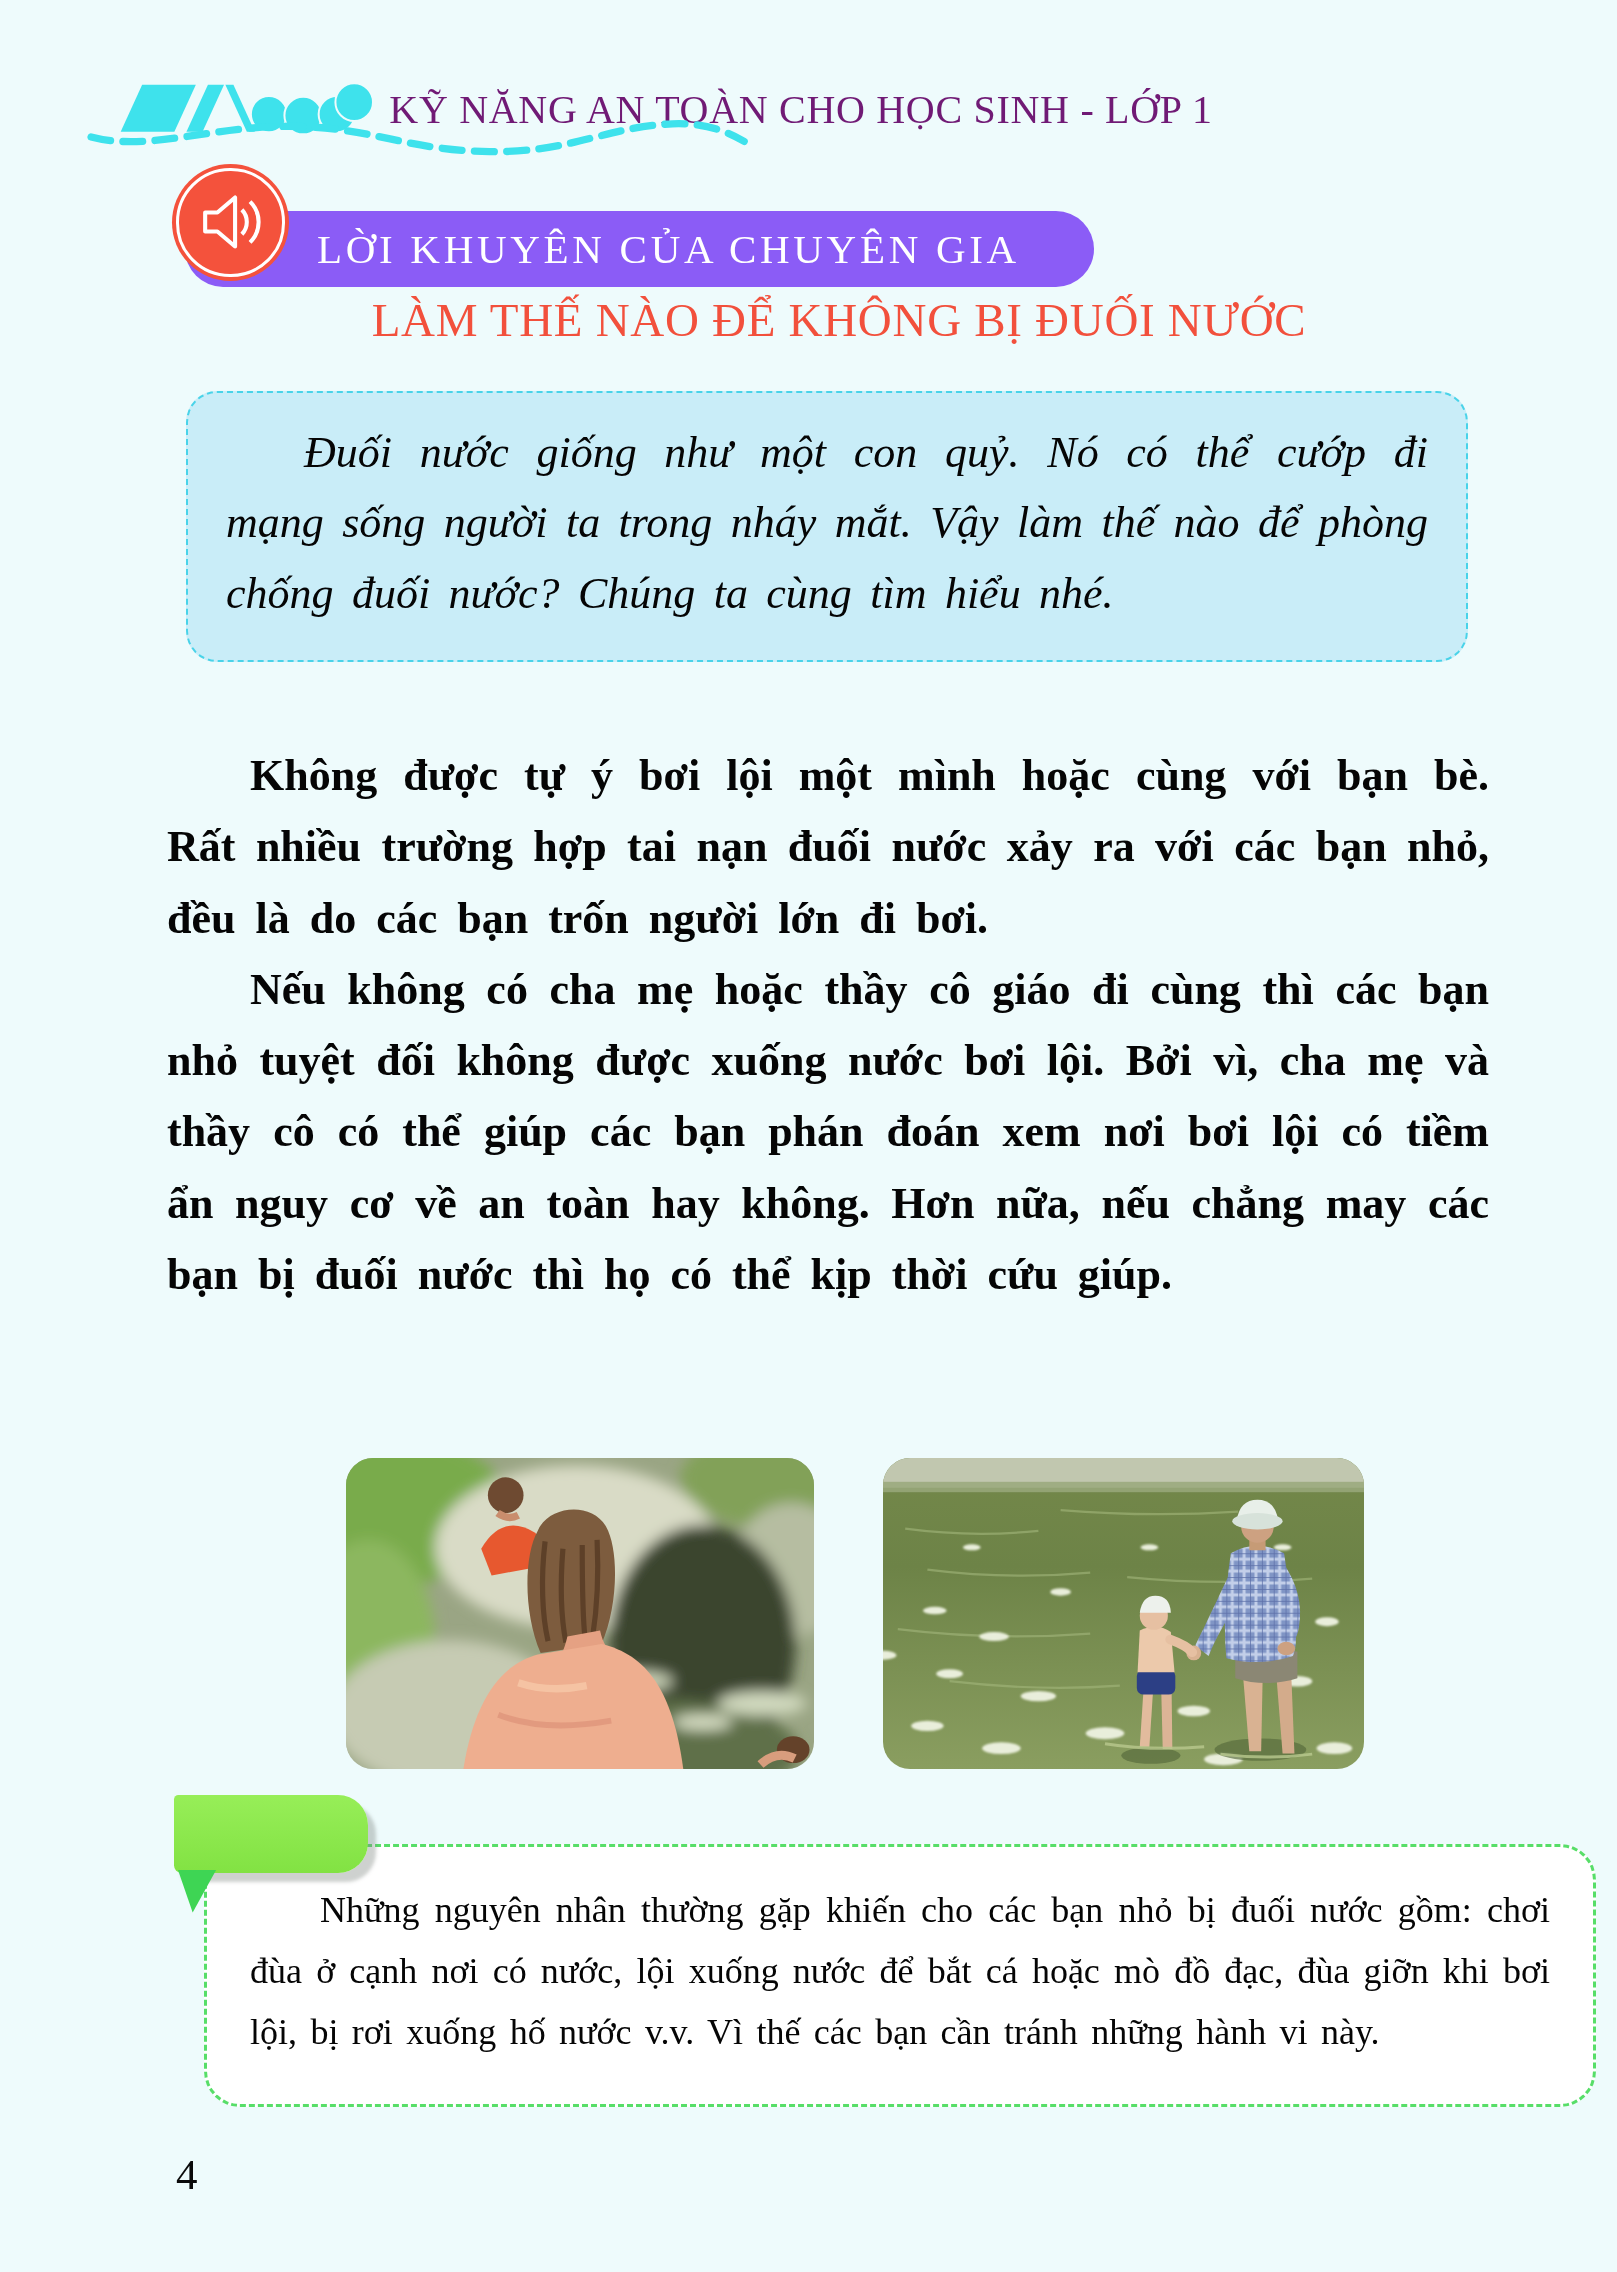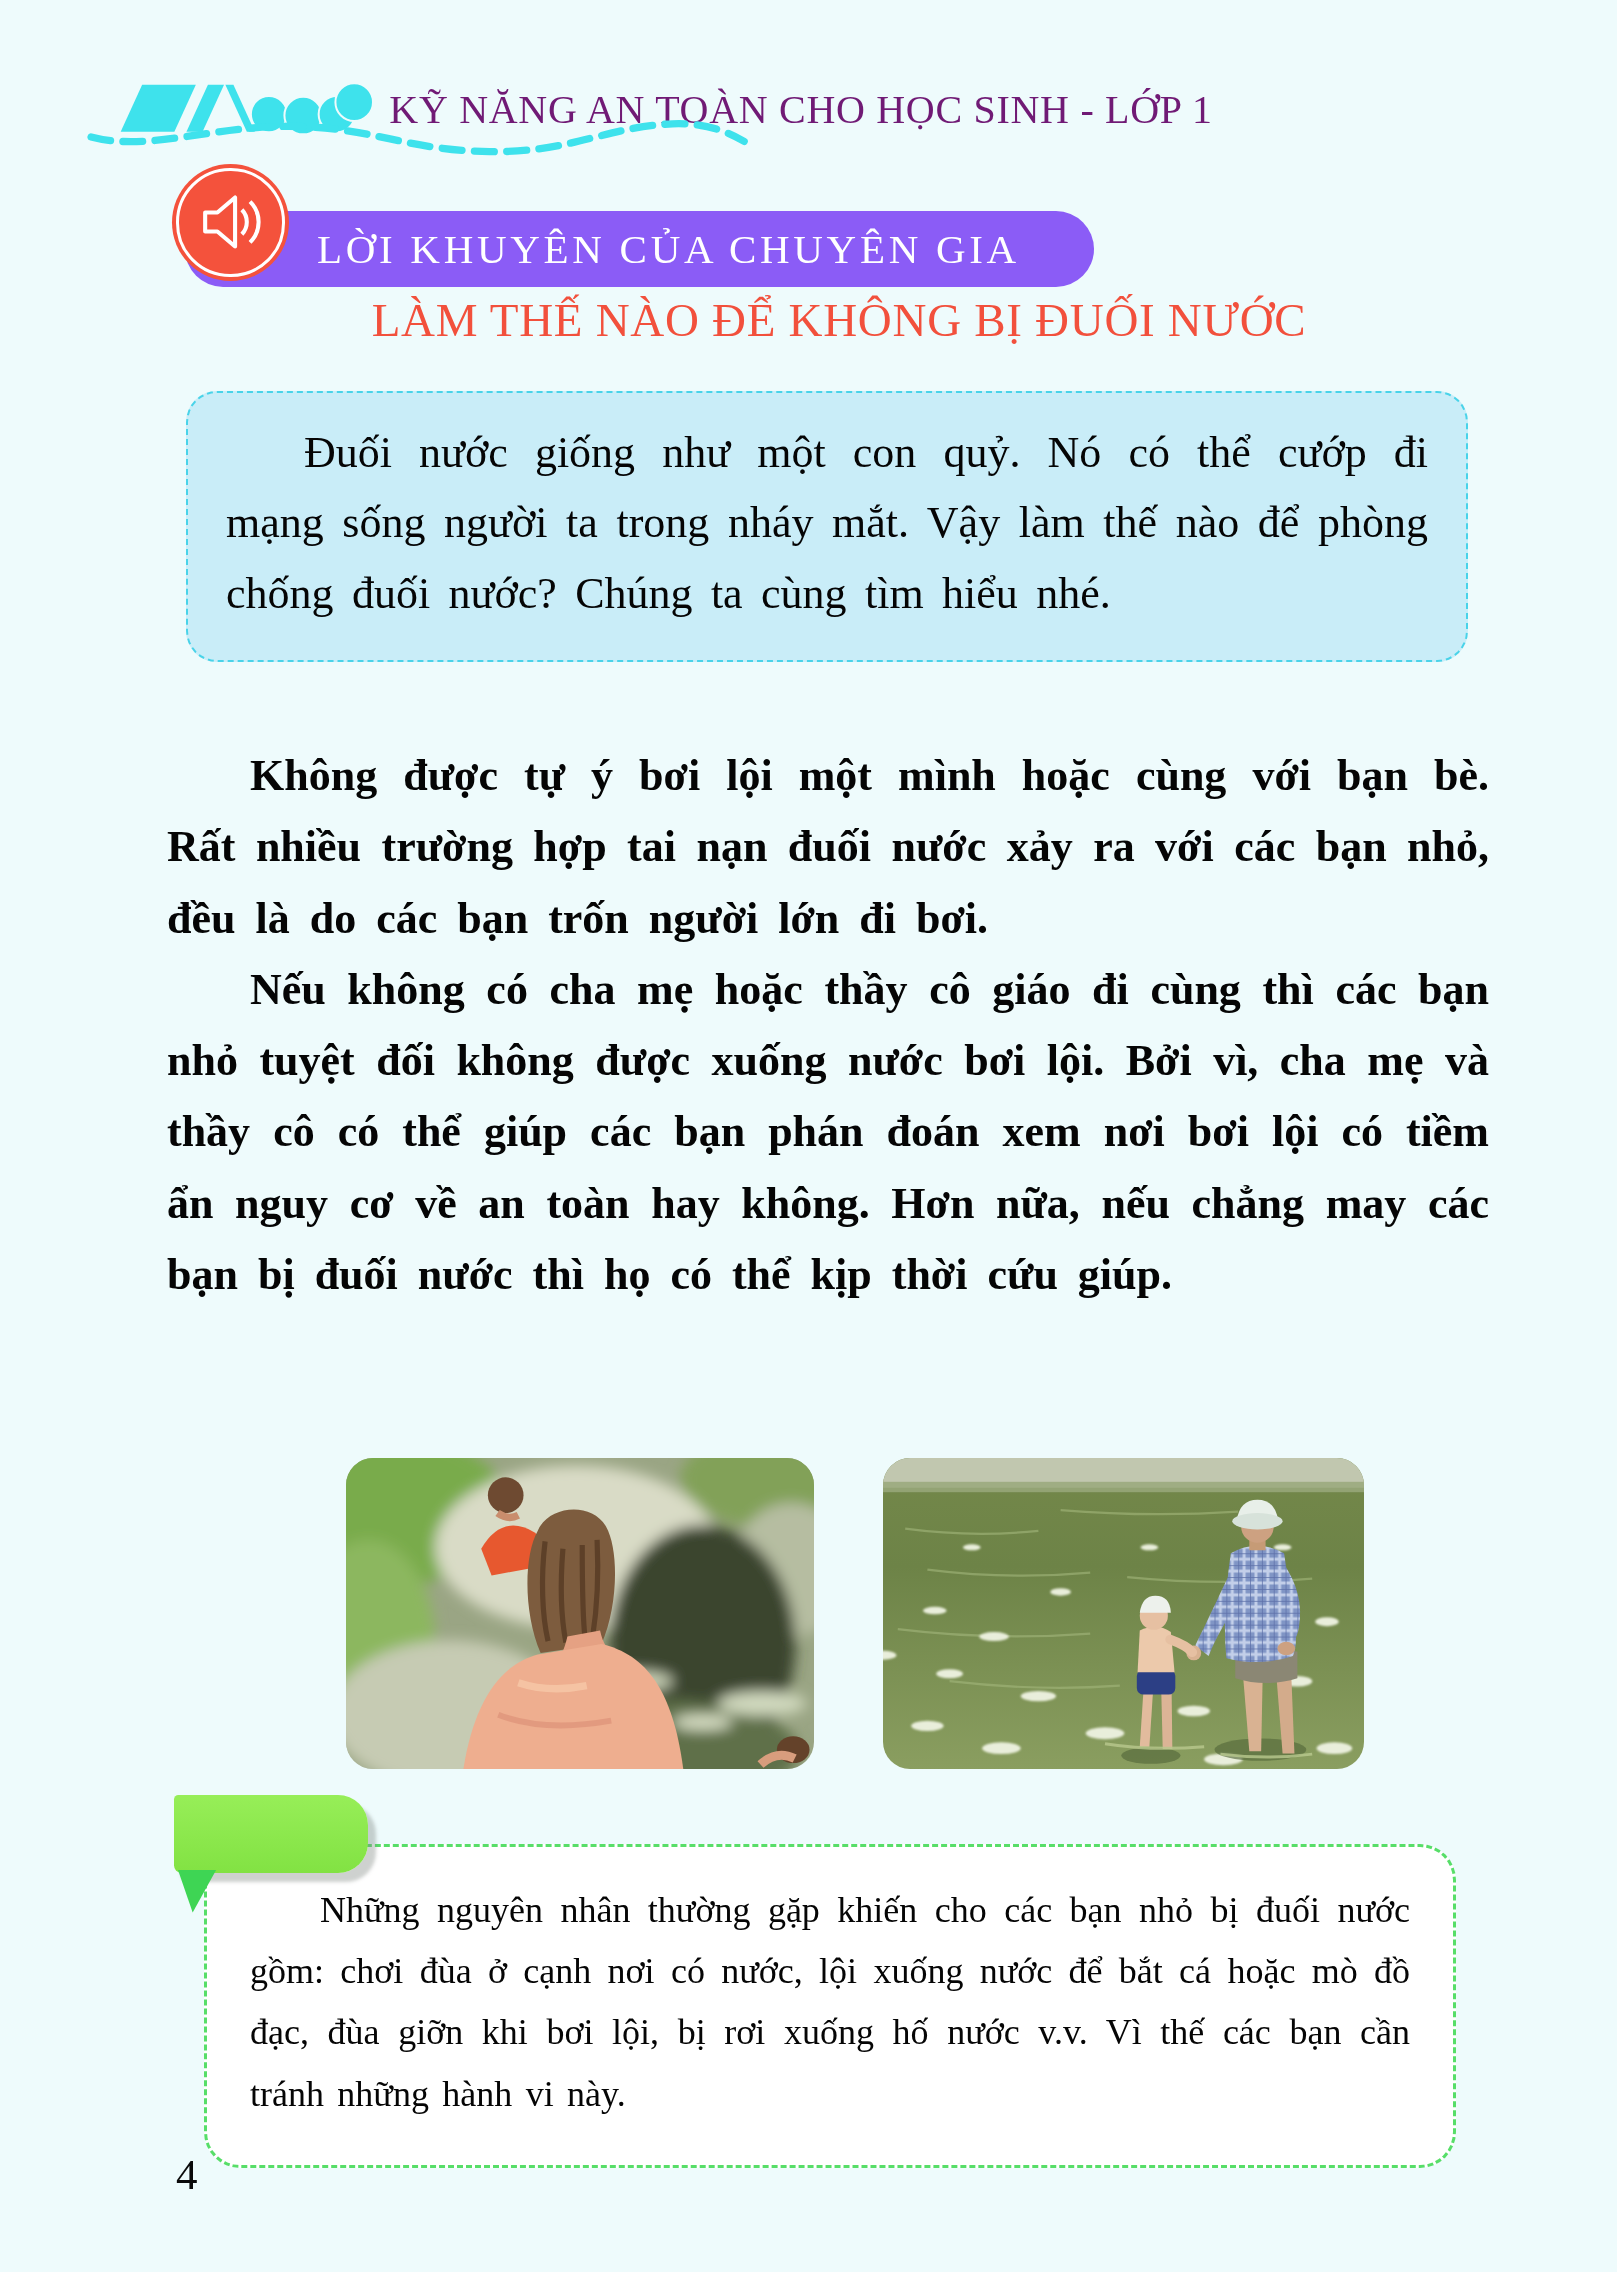--- a/index.html
+++ b/index.html
@@ -43,37 +43,37 @@
     color:#f2503c;font-size:47px;letter-spacing:0.7px;
     transform:translateX(30px);white-space:nowrap;
   }
 
   
   .intro-box{
     left:186px;top:391px;width:1282px;box-sizing:border-box;
     background:#c9edf8;border:2.2px dashed #49d3e9;border-radius:31px;
     padding:25px 38px 31px 38px;
     font-size:44px;line-height:1.60;text-align:justify;
-    text-indent:78px;word-spacing:7.4px;
+    text-indent:78px;word-spacing:7.4px;font-style:italic;
   }
 
   
   .body-text{
     left:167px;top:740px;width:1322px;
     font-size:44px;line-height:1.62;text-align:justify;word-spacing:9px;
   }
   .body-text p{margin:0;text-indent:83px;font-weight:bold;}
 
   
   .photos{left:346px;top:1458px;display:flex;gap:69px;}
   .photo{border-radius:27px;overflow:hidden;line-height:0;}
   .photo svg{display:block;}
 
   
-  .note-wrap{left:204px;top:1844px;width:1252px;}
+  .note-wrap{left:204px;top:1844px;width:1392px;}
   .note-box{
     box-sizing:border-box;width:100%;
     background:#ffffff;border:3px dashed #57de68;border-radius:36px;
     padding:33px 43px 40px 43px;
     font-size:36px;line-height:1.70;text-align:justify;
     text-indent:70px;word-spacing:4.4px;
   }
   .bubble{
     position:absolute;left:-30px;top:-49px;width:194px;height:78px;
     background:linear-gradient(#97ee58,#82e243);

